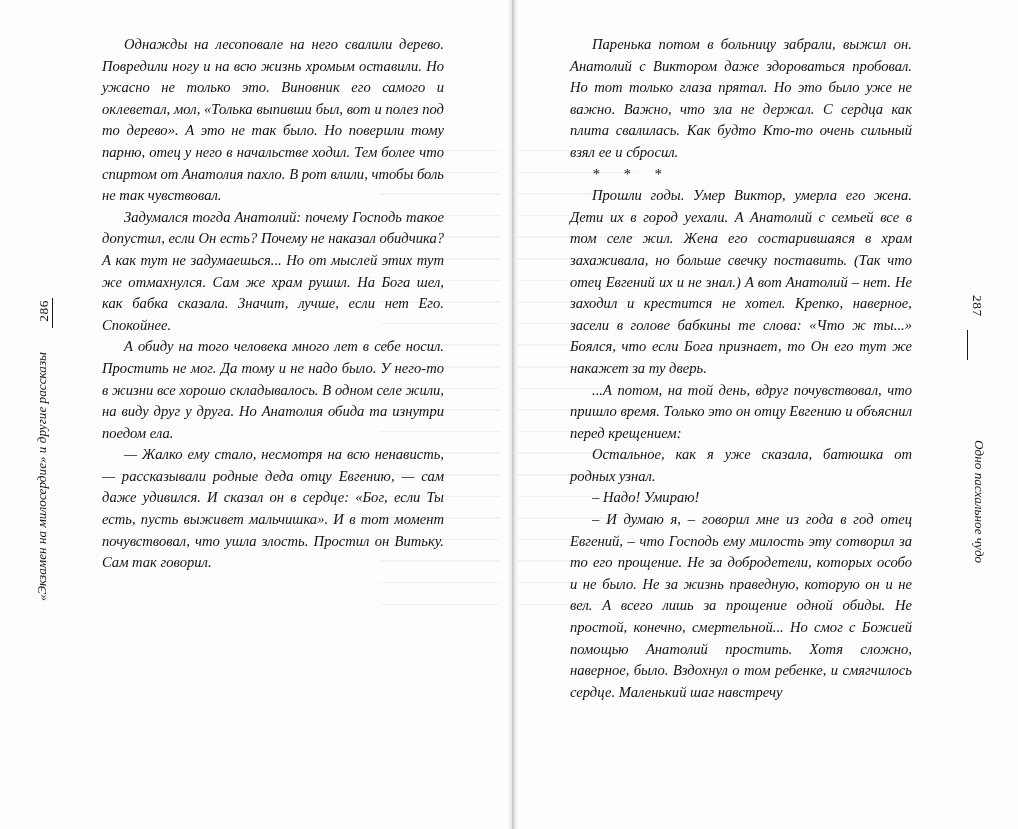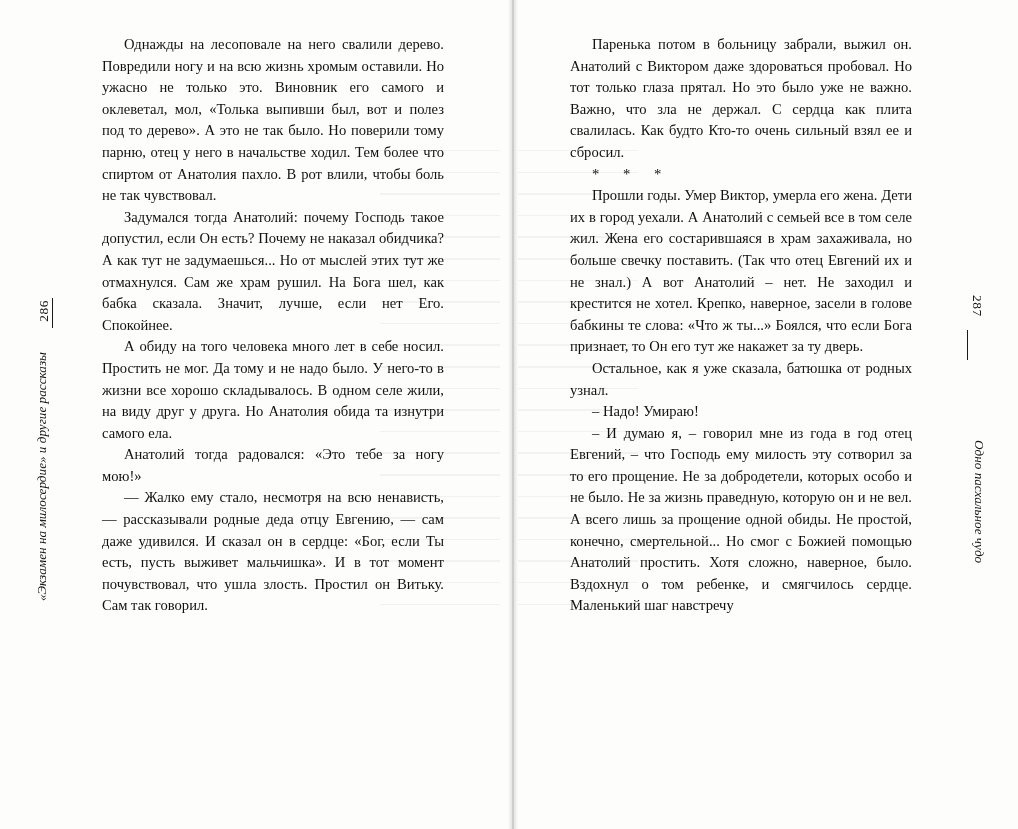--- a/index.html
+++ b/index.html
@@ -46,20 +46,21 @@
 
   .text-col {
     position: absolute;
     top: 34px;
     width: 342px;
     font-size: 14.6px;
     line-height: 21.6px;
     text-align: justify;
     text-justify: inter-word;
     hyphens: manual;
+    font-style: italic;
   }
   .page-left .text-col  { left: 102px; }
   .page-right .text-col { left: 57px; }
 
   .text-col p {
     margin: 0;
     text-indent: 22px;
   }
 
   .divider {
@@ -145,36 +146,36 @@
   <div class="page page-left">
     <div class="showthrough showthrough-left"></div>
 
     <div class="folio folio-left">286</div>
     <div class="folio-rule folio-rule-left"></div>
     <div class="runhead runhead-left">«Экзамен на милосердие» и другие рассказы</div>
 
     <div class="text-col">
       <p>Однажды на лесоповале на него свалили дерево. Повредили ногу и на всю жизнь хромым оставили. Но ужасно не только это. Виновник его самого и оклеветал, мол, «Толька выпивши был, вот и полез под то дерево». А это не так было. Но поверили тому парню, отец у него в начальстве ходил. Тем более что спиртом от Анатолия пахло. В рот влили, чтобы боль не так чувствовал.</p>
       <p>Задумался тогда Анатолий: почему Господь такое допустил, если Он есть? Почему не наказал обидчика? А как тут не задумаешься... Но от мыслей этих тут же отмахнулся. Сам же храм рушил. На Бога шел, как бабка сказала. Значит, лучше, если нет Его. Спокойнее.</p>
-      <p>А обиду на того человека много лет в себе носил. Простить не мог. Да тому и не надо было. У него-то в жизни все хорошо складывалось. В одном селе жили, на виду друг у друга. Но Анатолия обида та изнутри самого ела.</p>
-      <p>Анатолий тогда радовался: «Это тебе за ногу мою!»</p>
+      <p>А обиду на того человека много лет в себе носил. Простить не мог. Да тому и не надо было. У него-то в жизни все хорошо складывалось. В одном селе жили, на виду друг у друга. Но Анатолия обида та изнутри поедом ела.</p>
       <p>— Жалко ему стало, несмотря на всю ненависть, — рассказывали родные деда отцу Евгению, — сам даже удивился. И сказал он в сердце: «Бог, если Ты есть, пусть выживет мальчишка». И в тот момент почувствовал, что ушла злость. Простил он Витьку. Сам так говорил.</p>
     </div>
   </div>
 
   <div class="page page-right">
     <div class="showthrough showthrough-right"></div>
 
     <div class="folio folio-right">287</div>
     <div class="folio-rule folio-rule-right"></div>
     <div class="runhead runhead-right">Одно пасхальное чудо</div>
 
     <div class="text-col">
       <p>Паренька потом в больницу забрали, выжил он. Анатолий с Виктором даже здороваться пробовал. Но тот только глаза прятал. Но это было уже не важно. Важно, что зла не держал. С сердца как плита свалилась. Как будто Кто-то очень сильный взял ее и сбросил.</p>
       <p class="divider">* * *</p>
       <p>Прошли годы. Умер Виктор, умерла его жена. Дети их в город уехали. А Анатолий с семьей все в том селе жил.  Жена его состарившаяся в храм захаживала, но больше свечку поставить. (Так что отец Евгений их и не знал.) А вот Анатолий – нет. Не заходил и крестится не хотел. Крепко, наверное, засели в голове бабкины те слова: «Что ж ты...» Боялся, что если Бога признает, то Он его тут же накажет за ту дверь.</p>
+      <p>...А потом, на той день, вдруг почувствовал, что пришло время. Только это он отцу Евгению и объяснил перед крещением:</p>
       <p>Остальное, как я уже сказала, батюшка от родных узнал.</p>
       <p>– Надо! Умираю!</p>
       <p>– И думаю я, – говорил мне из года в год отец Евгений, – что Господь ему милость эту сотворил за то его прощение. Не за добродетели, которых особо и не было. Не за жизнь праведную, которую он и не вел. А всего лишь за прощение одной обиды. Не простой, конечно, смертельной... Но смог с Божией помощью Анатолий простить. Хотя сложно, наверное, было. Вздохнул о том ребенке, и смягчилось сердце. Маленький шаг навстречу</p>
     </div>
   </div>
 
 </div>
 
 </body></html>

